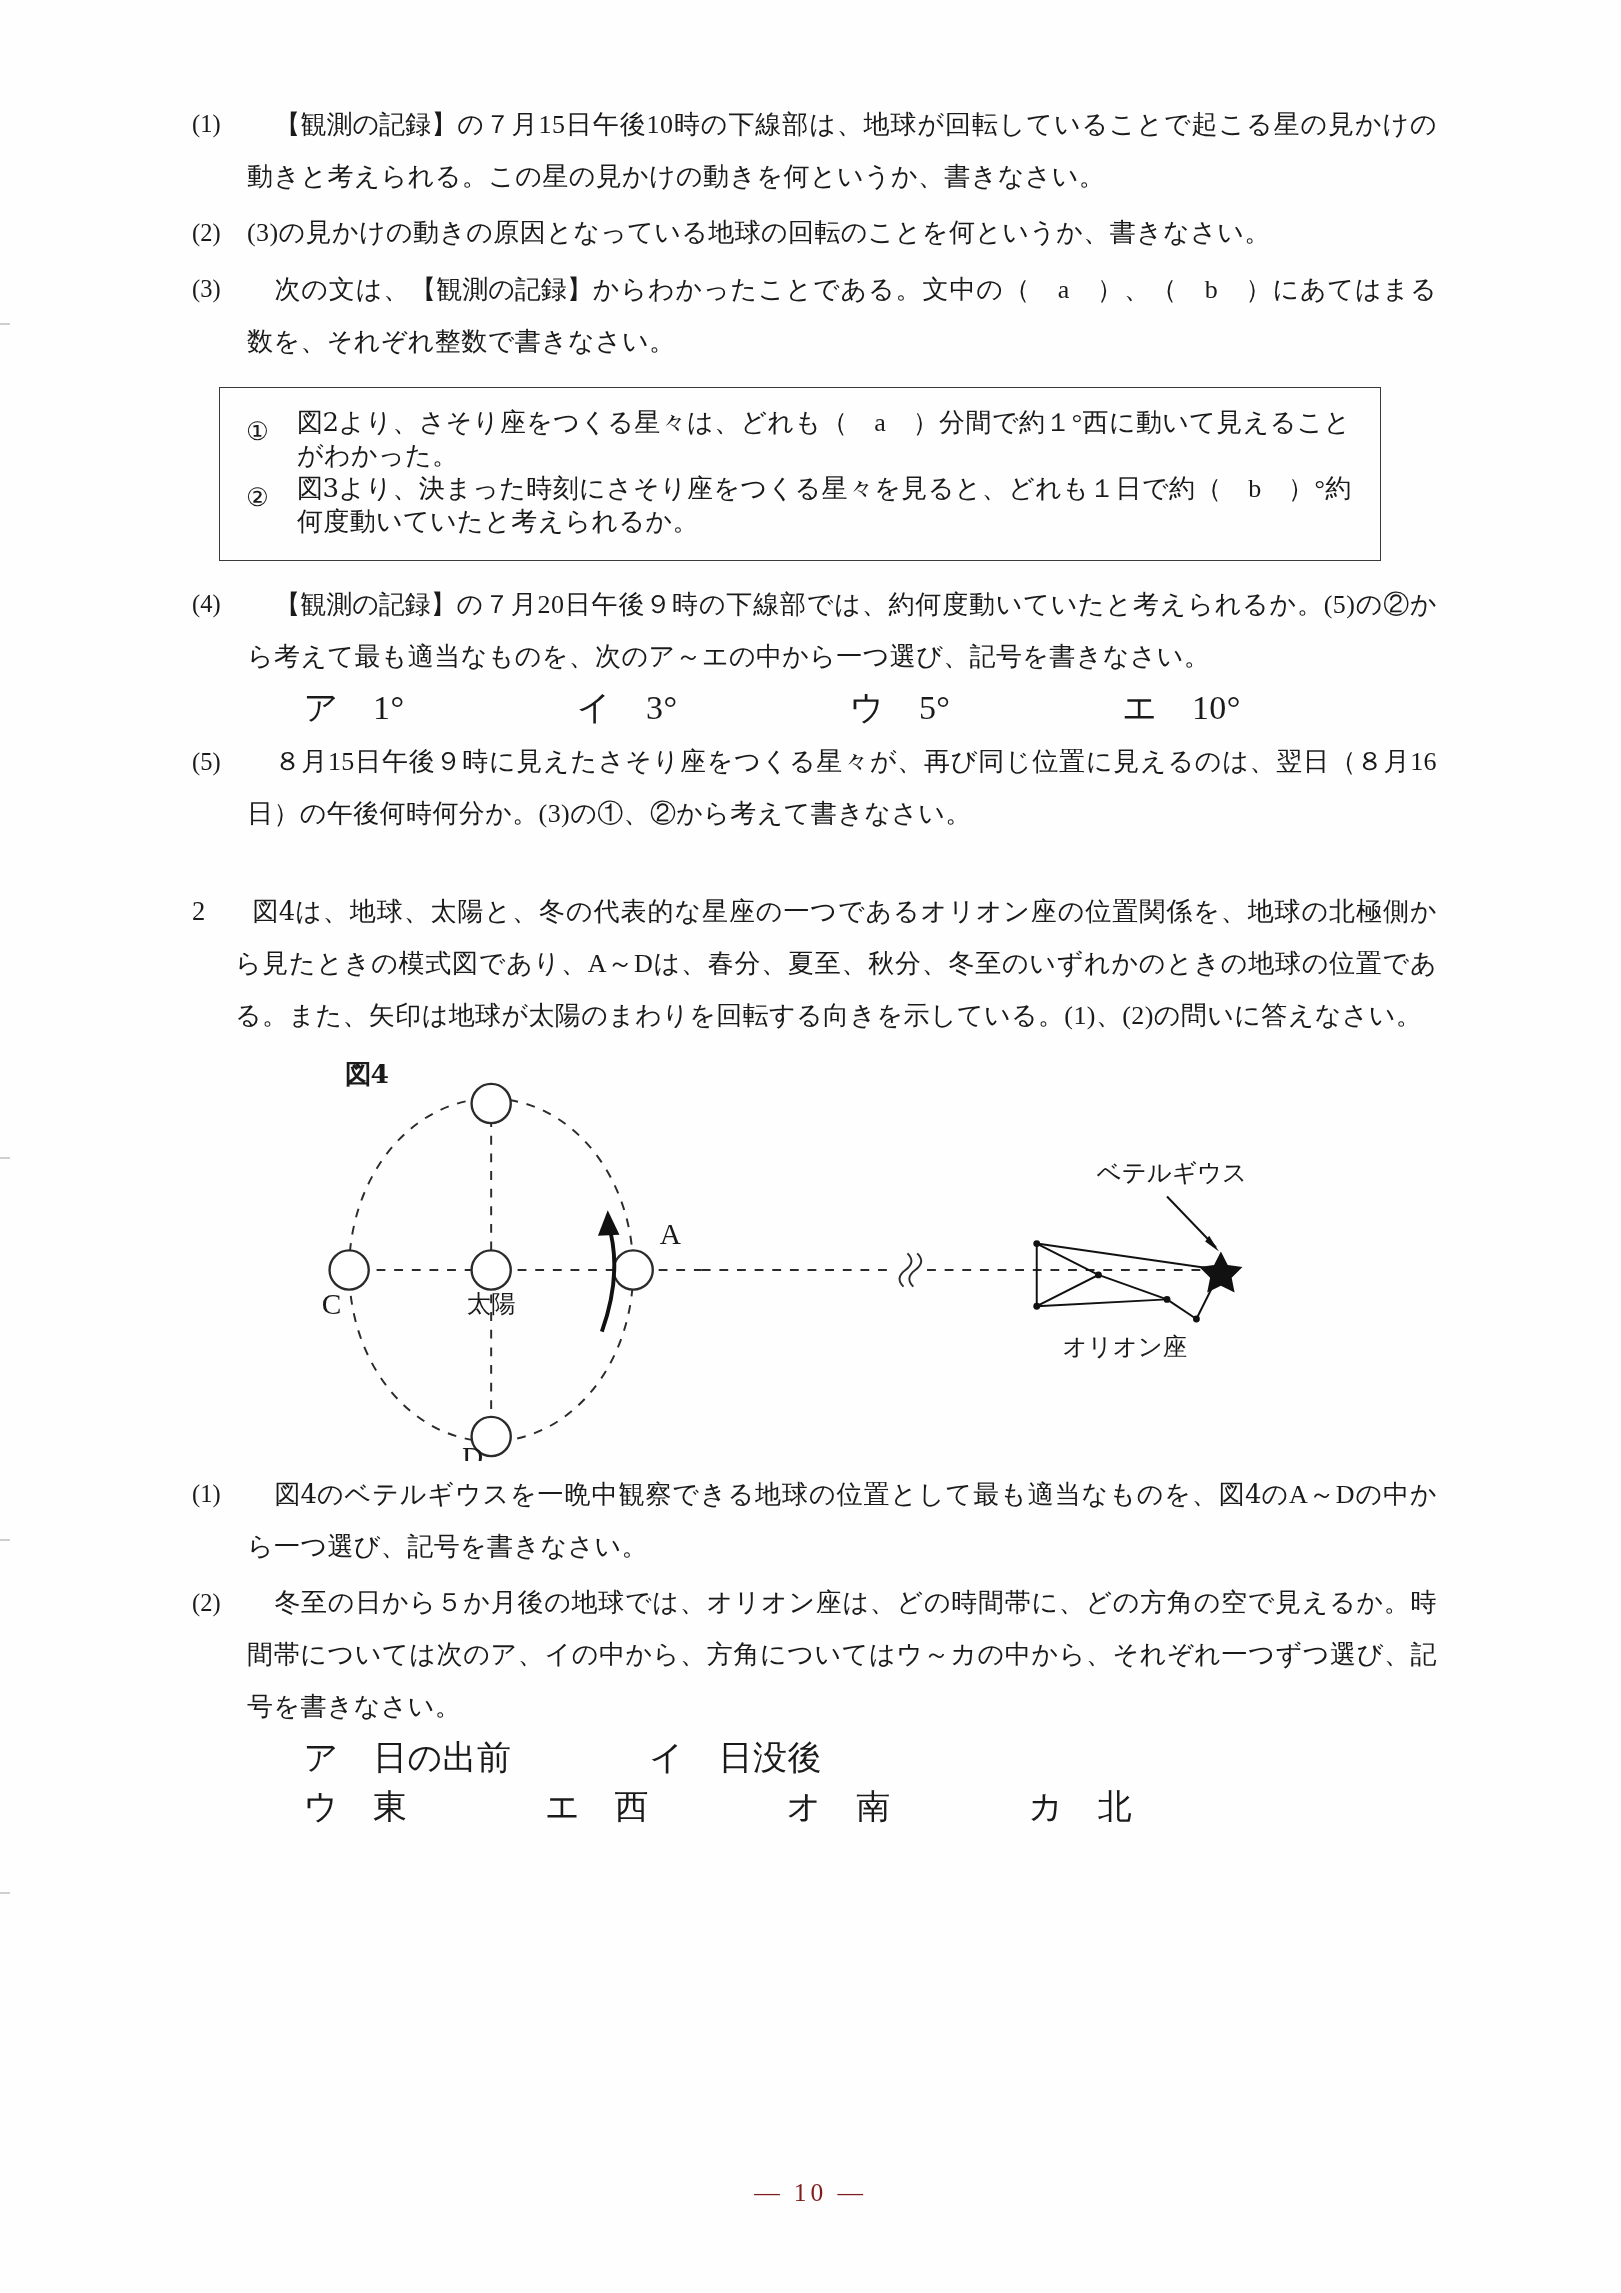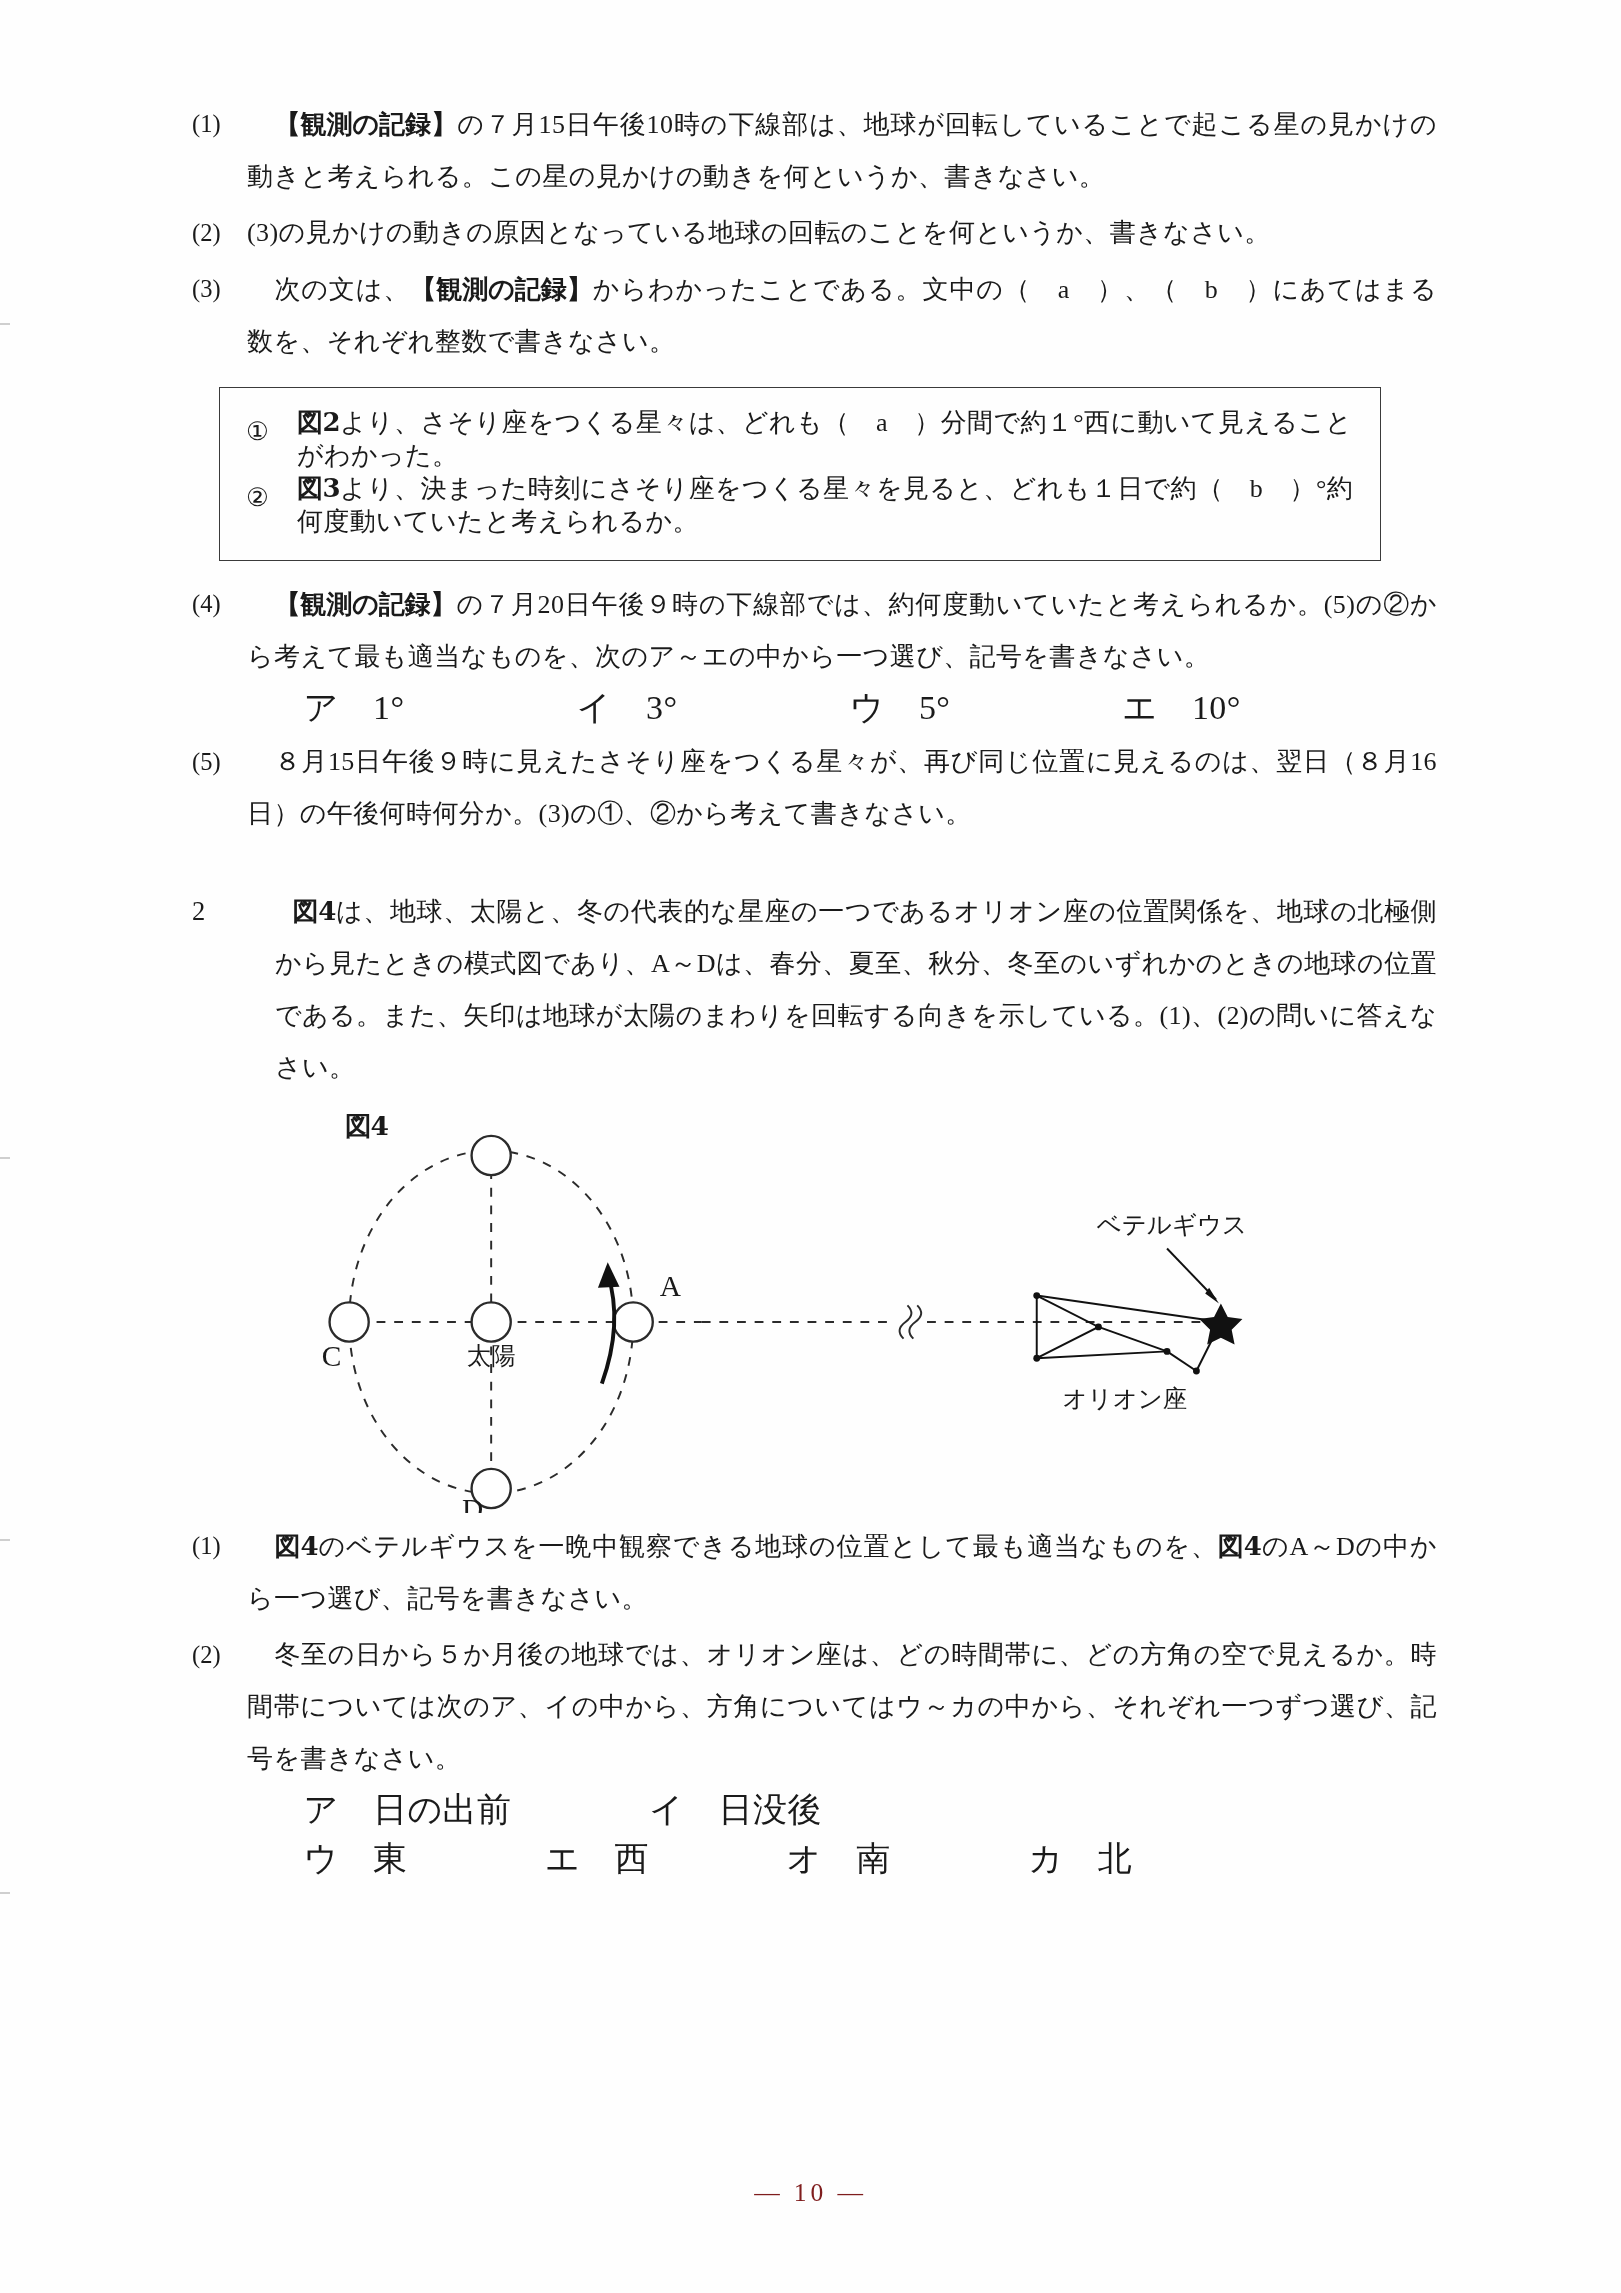--- a/index.html
+++ b/index.html
@@ -56,21 +56,21 @@
     font-size: 26px;
     line-height: 52px;
     text-align: justify;
     letter-spacing: 0.4px;
   }
   .qbody.indent-first {
     text-indent: 27.4px;
   }
 
   .bold {
-    font-weight: bold;
+    font-weight: normal;
     font-family: "DejaVu Serif", "Liberation Serif", serif;
     letter-spacing: -0.5px;
   }
 
   
   .statement-box {
     border: 1.6px solid #3a3a3a;
     margin: 19.6px 0 17.6px 27.4px;
     width: 1162px;
     box-sizing: border-box;
@@ -114,21 +114,21 @@
     font-size: 26.5px;
     line-height: 52px;
   }
   .secbody {
     flex: 1 1 auto;
     font-size: 26px;
     line-height: 52px;
     text-align: justify;
     letter-spacing: 0.4px;
   }
-  .secbody.indent-first { text-indent: 17.6px; margin-left: 40px; }
+  .secbody.indent-first { text-indent: 17.6px; }
 
   
   .figure-wrap {
     position: relative;
     margin-top: 13.7px;
     height: 412px;
   }
   .figure-label {
     position: absolute;
     left: 153px;

